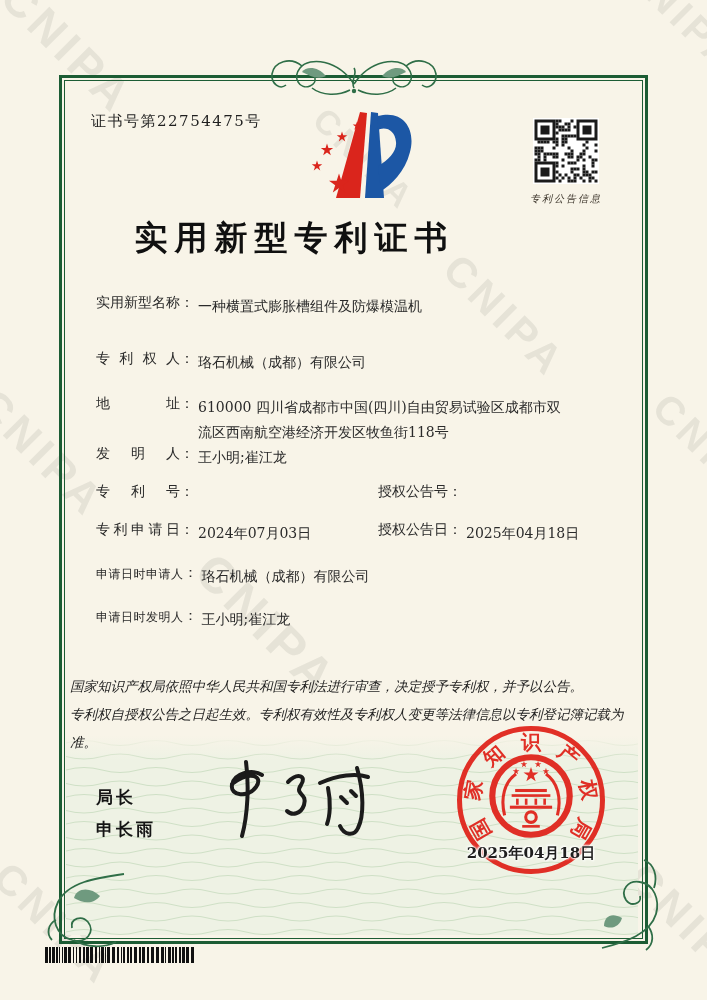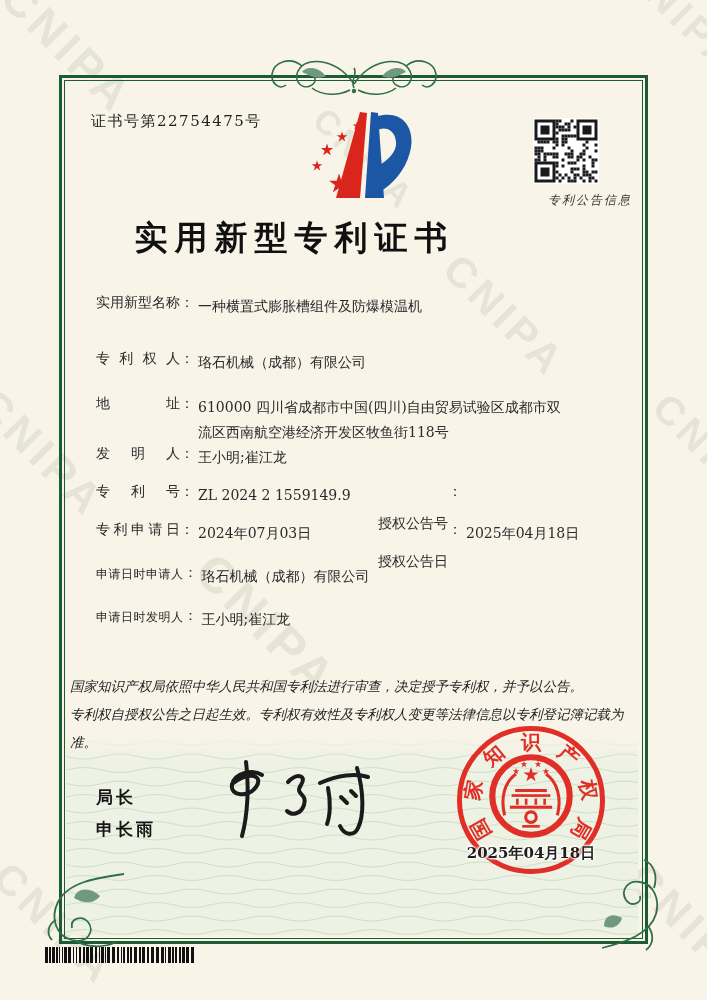--- a/index.html
+++ b/index.html
@@ -11,32 +11,32 @@
   body{background:#ddd;font-family:"DejaVu Serif","Liberation Serif",serif;}
   .page{position:relative;width:707px;height:1000px;background:var(--bg);overflow:hidden;margin:0 auto;}
   .wm{position:absolute;font-family:"Liberation Sans",sans-serif;font-weight:bold;
       color:rgba(110,108,95,.12);transform:rotate(45deg);letter-spacing:5px;z-index:0;white-space:nowrap;}
   .frame{position:absolute;left:59px;top:75px;width:583px;height:863px;border:3px solid var(--green);z-index:2;pointer-events:none;}
   .frame::after{content:"";position:absolute;inset:2px;border:1px solid var(--green);}
   .orn{position:absolute;z-index:3;}
   .cert-no{position:absolute;left:91px;top:112px;font-size:15px;letter-spacing:1.5px;color:#1f1f1f;z-index:4;}
   .logo{position:absolute;left:294px;top:100px;z-index:4;}
   .qr{position:absolute;left:533px;top:118px;z-index:4;}
-  .qr-label{position:absolute;left:500px;top:192px;width:132px;text-align:right;font-size:12px;
+  .qr-label{position:absolute;left:500px;top:192px;width:132px;text-align:center;font-size:10px;
             letter-spacing:2px;color:#3c352b;font-style:italic;z-index:4;}
   .title{position:absolute;left:59px;top:216px;width:464px;text-align:center;font-size:33px;font-weight:bold;
          letter-spacing:7px;text-indent:7px;color:#101010;z-index:4;}
   .frow{position:absolute;left:96px;width:500px;display:flex;align-items:flex-start;font-size:14px;color:var(--ink);z-index:4;}
   .flabel{width:84px;flex:none;}
   .jl{display:flex;justify-content:space-between;}
   .colon{flex:none;width:18px;}
   .fvalue{flex:1;line-height:25px;}
   .fvalue.addr{max-width:372px;}
   .pright{position:absolute;left:282px;top:0;display:flex;}
-  .pright .flabel{width:auto;margin-top:32px;}
+  .pright .flabel{width:auto;}
   .wlabel{flex:none;font-size:12px;padding-top:2px;letter-spacing:.5px;}
   .legal{position:absolute;left:70px;top:672px;width:564px;font-size:13.5px;line-height:28px;
          font-style:italic;color:#1e1e1e;z-index:4;}
   .lower{position:absolute;left:66px;top:735px;width:572px;height:200px;background:var(--lower);z-index:1;}
   .lower::before{content:"";position:absolute;left:0;top:0;right:0;height:26px;
          background:linear-gradient(var(--bg),rgba(248,244,232,0));}
   .signer{position:absolute;left:96px;font-family:"Liberation Sans",sans-serif;font-weight:700;
           font-size:17px;letter-spacing:3px;color:#151515;z-index:4;}
   .sig{position:absolute;left:208px;top:756px;z-index:4;}
   .seal{position:absolute;left:457px;top:726px;width:148px;height:148px;z-index:6;opacity:.95;}
@@ -308,21 +308,20 @@
     <span class="fvalue">王小明;崔江龙</span>
   </div>
 
   <div class="frow" style="top:483px">
     <span class="flabel jl">
         <span>专</span>
         <span>利</span>
         <span>号</span>
       </span>
       <span class="colon">：</span>
-    <span class="fvalue">ZL 2024 2 1559149.9</span>
     <span class="pright">
       <span class="flabel">授权公告号</span>
         <span class="colon">：</span>
     </span>
   </div>
   <div class="frow" style="top:521px">
     <span class="flabel jl">
         <span>专</span>
         <span>利</span>
         <span>申</span>

